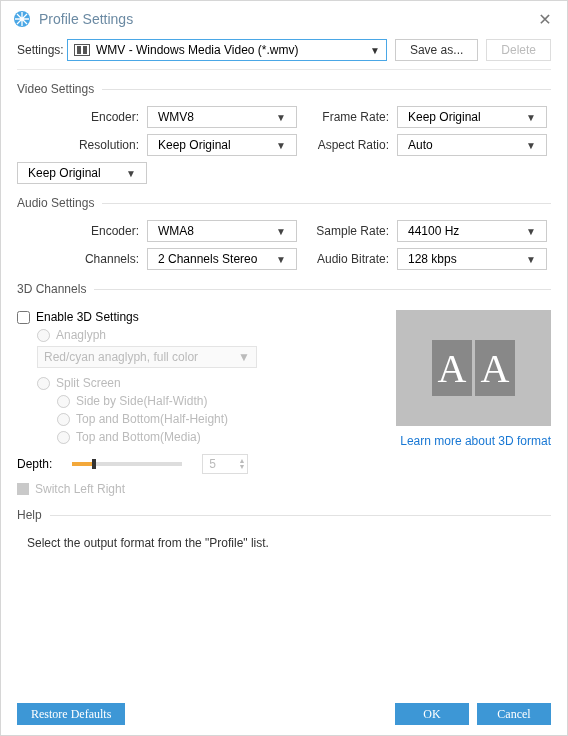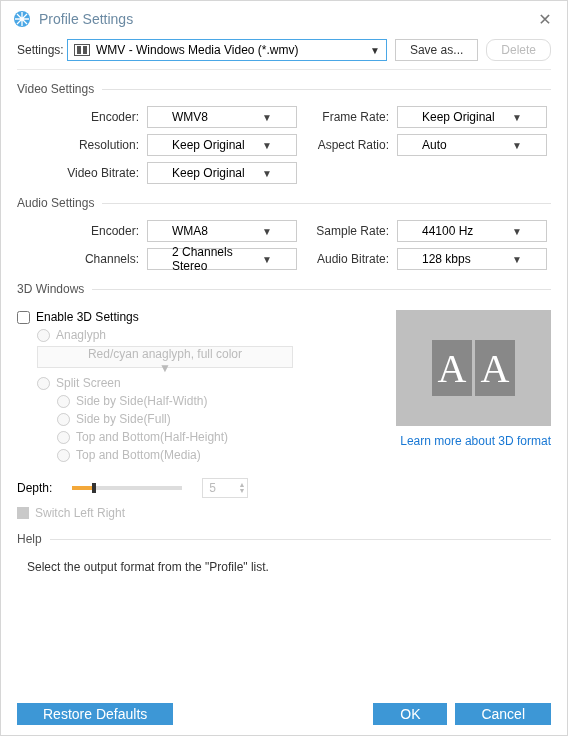--- a/index.html
+++ b/index.html
@@ -67,21 +67,21 @@
 .btn {
   height: 22px;
   border: 1px solid #ccc;
   background: #fff;
   padding: 0 14px;
   font-size: 12px;
   display: inline-flex; align-items: center; justify-content: center;
   color: #333;
   cursor: pointer;
 }
-.btn.disabled { color: #bbb; cursor: default; border-color:#ddd;border-radius:9px; }
+.btn.disabled { color: #bbb; cursor: default; border-color:#ddd; }
 .content { flex: 1; overflow: hidden; padding: 0 16px; }
 .section-title {
   display: flex; align-items: center;
   color: #555; font-size: 12px;
   margin-top: 12px; margin-bottom: 10px;
 }
 .section-title .line {
   flex: 1; height: 1px; background: #e2e2e2; margin-left: 8px;
 }
 
@@ -89,41 +89,41 @@
   display: grid;
   grid-template-columns: 130px 150px 100px 150px;
   row-gap: 6px;
   column-gap: 0;
   align-items: center;
   padding-left: 0;
 }
 .form-grid .flabel { text-align: right; padding-right: 8px; color:#333; }
 .dropdown {
   height: 22px; border: 1px solid #ccc; background:#fff;
-  display: flex; align-items: center; padding: 0 24px;
+  display: flex; align-items: center; padding: 0 10px;
   justify-content: space-between; font-size:12px;
 }
 .dropdown .caret { color:#444; font-size:10px; }
 .form-grid .col3 { grid-column: 3; text-align:right; padding-right:8px; }
 .form-grid .col4 { grid-column: 4; }
 
 .threeD { display: flex; gap: 16px; }
 .threeD-left { flex: 1; }
 .threeD-right { width: 155px; }
 .checkbox-row, .radio-row { display:flex; align-items:center; gap:6px; margin: 4px 0; }
 .checkbox-row input, .radio-row input { margin:0;}
 .disabled-text { color: #bbb; }
 .indent { padding-left: 20px; }
 .indent2 { padding-left: 40px; }
 .small-dd {
   height: 22px; border:1px solid #e4e4e4; background:#fafafa;
   display:flex; align-items:center; padding:0 6px; justify-content:space-between;
-  color:#bbb; font-size:12px; width: 256px; margin:4px 0 8px 20px;flex-direction:column;
-}
-.depth-row { display:flex; align-items:center; gap:20px; margin-top:16px; }
+  color:#bbb; font-size:12px; width: 220px; margin:4px 0 8px 20px;
+}
+.depth-row { display:flex; align-items:center; gap:20px; margin-top:10px; }
 .slider {
   width: 110px; height: 4px; background:#ddd; position:relative; display:inline-block;
 }
 .slider .fill { position:absolute; left:0; top:0; height:100%; width:18%; background:#f3a83a;}
 .slider .thumb { position:absolute; top:-3px; left:18%; width:4px; height:10px; background:#333;}
 .spinner {
   width: 46px; height:20px; border:1px solid #ddd; display:flex; align-items:center;
   justify-content:space-between; padding:0 2px 0 6px; color:#bbb; font-size:12px;
 }
 .spinner .arrows { display:flex; flex-direction:column; line-height:6px; font-size:7px; color:#bbb;}
@@ -144,21 +144,21 @@
 .help-text { color:#333; padding: 4px 0 0 10px; }
 
 .footer {
   display:flex; align-items:center; padding: 10px 16px;
   gap: 8px;
 }
 .footer .spacer { flex:1; }
 .btn-blue {
   height:22px; min-width:74px; border:none; background:#3d97d6; color:#fff;
   display:inline-flex; align-items:center; justify-content:center; cursor:pointer;
-  font-size:14px; padding:0 26px;
+  font-size:12px; padding:0 14px;font-family:Liberation Serif, serif;
 }
 .btn-blue.restore { min-width: auto; }
 .sep-line { height:1px; background:#e9e9e9; margin: 0 16px;}
 </style>
 </head>
 <body>
 
 <div class="window">
 
   <div class="titlebar">
@@ -207,21 +207,20 @@
       <div class="dropdown">
           <span>Keep Original</span>
           <span class="caret">▼</span>
         </div>
       <span class="flabel col3">Aspect Ratio:</span>
       <div class="dropdown col4">
           <span>Auto</span>
           <span class="caret">▼</span>
         </div>
 
-      <span class="flabel">Video Bitrate:</span>
       <div class="dropdown">
           <span>Keep Original</span>
           <span class="caret">▼</span>
         </div>
     </div>
 
     <div class="section-title">
       <span>Audio Settings</span>
         <span class="line"></span>
     </div>
@@ -243,21 +242,21 @@
           <span class="caret">▼</span>
         </div>
       <span class="flabel col3">Audio Bitrate:</span>
       <div class="dropdown col4">
           <span>128 kbps</span>
           <span class="caret">▼</span>
         </div>
     </div>
 
     <div class="section-title">
-      <span>3D Windows</span>
+      <span>3D Channels</span>
         <span class="line"></span>
     </div>
     <div class="threeD">
       <div class="threeD-left">
         <label class="checkbox-row">
           <input type="checkbox" style="">
           <span>Enable 3D Settings</span>
         </label>
         <label class="radio-row indent disabled-text">
           <input type="radio" disabled="" style="">
@@ -270,24 +269,20 @@
         <label class="radio-row indent disabled-text">
           <input type="radio" disabled="" style="">
           <span>Split Screen</span>
         </label>
         <label class="radio-row indent2 disabled-text">
             <input type="radio" disabled="" style="">
             <span>Side by Side(Half-Width)</span>
           </label>
         <label class="radio-row indent2 disabled-text">
             <input type="radio" disabled="" style="">
-            <span>Side by Side(Full)</span>
-          </label>
-        <label class="radio-row indent2 disabled-text">
-            <input type="radio" disabled="" style="">
             <span>Top and Bottom(Half-Height)</span>
           </label>
         <label class="radio-row indent2 disabled-text">
             <input type="radio" disabled="" style="">
             <span>Top and Bottom(Media)</span>
           </label>
 
         <div class="depth-row">
           <span>Depth:</span>
           <span class="slider">

